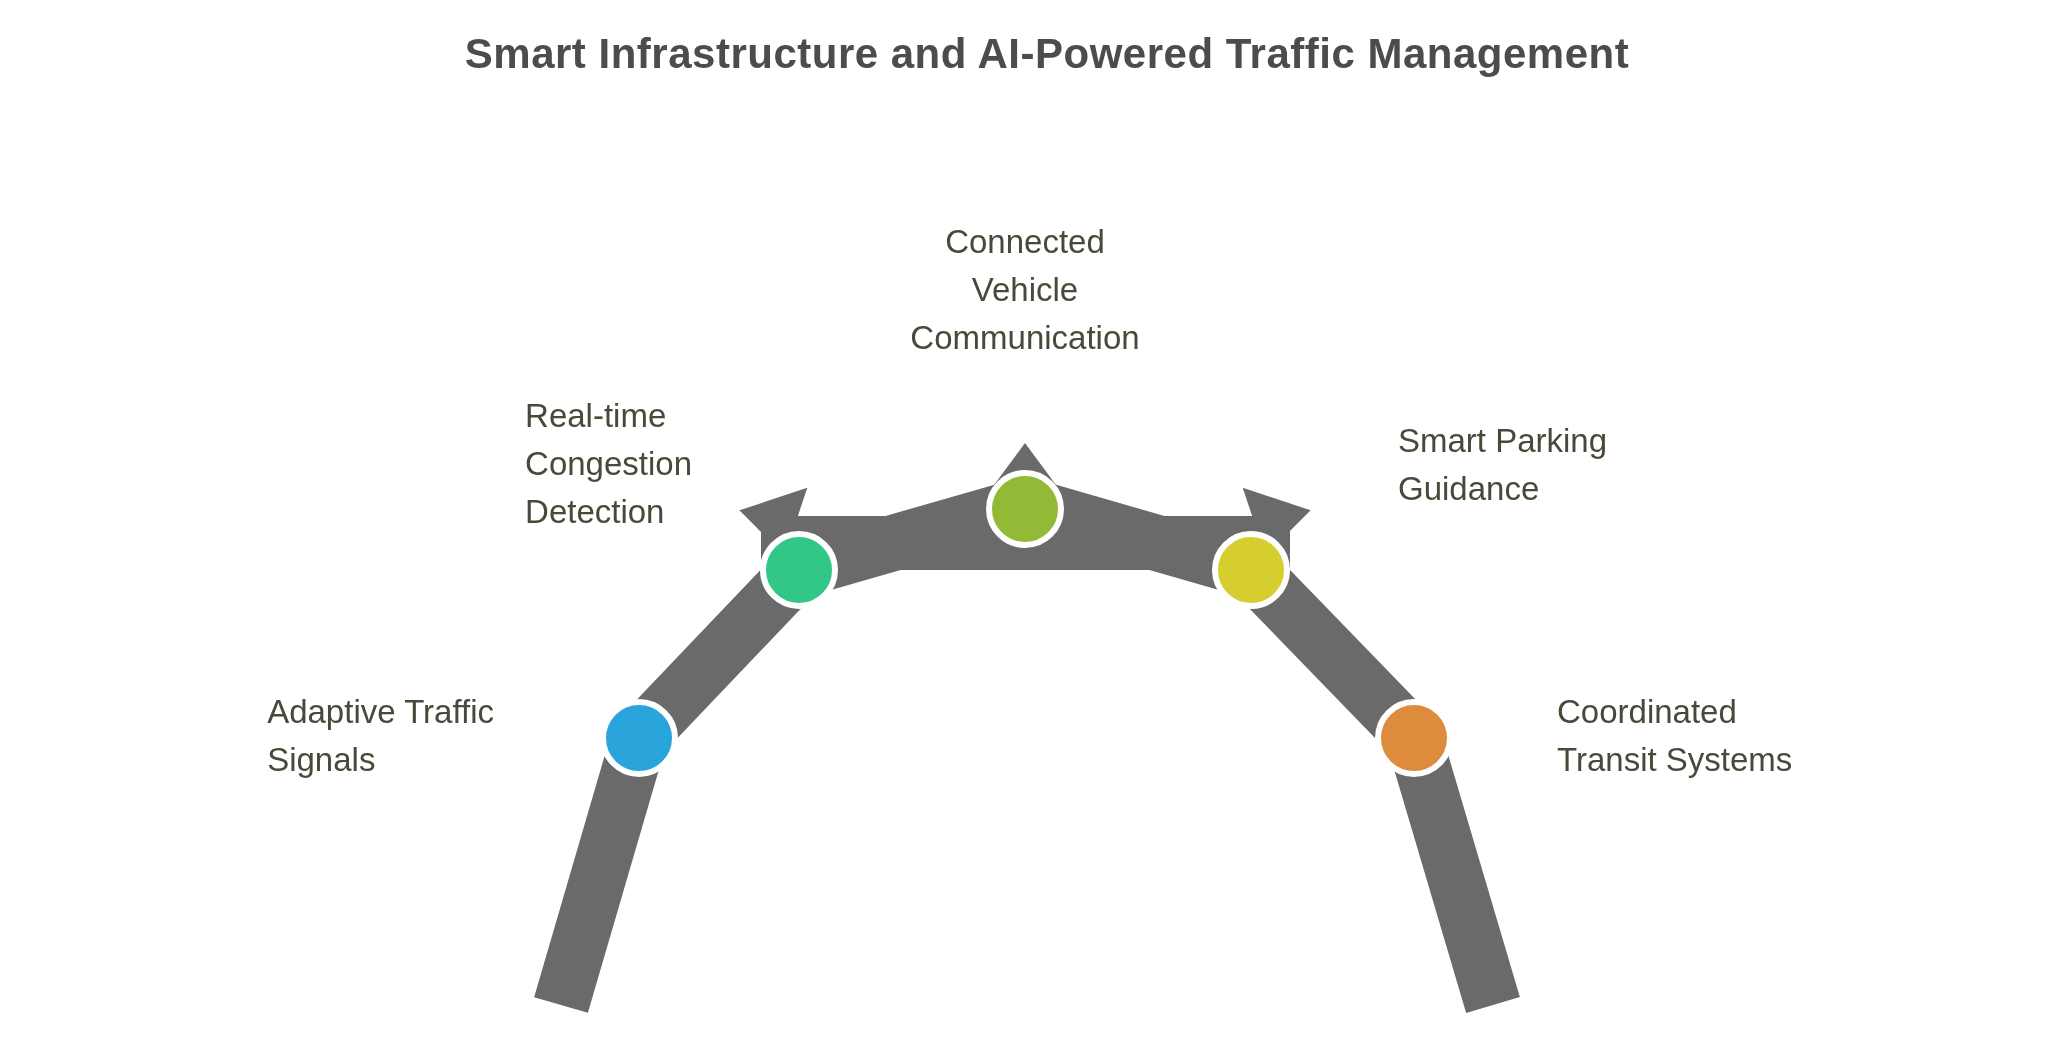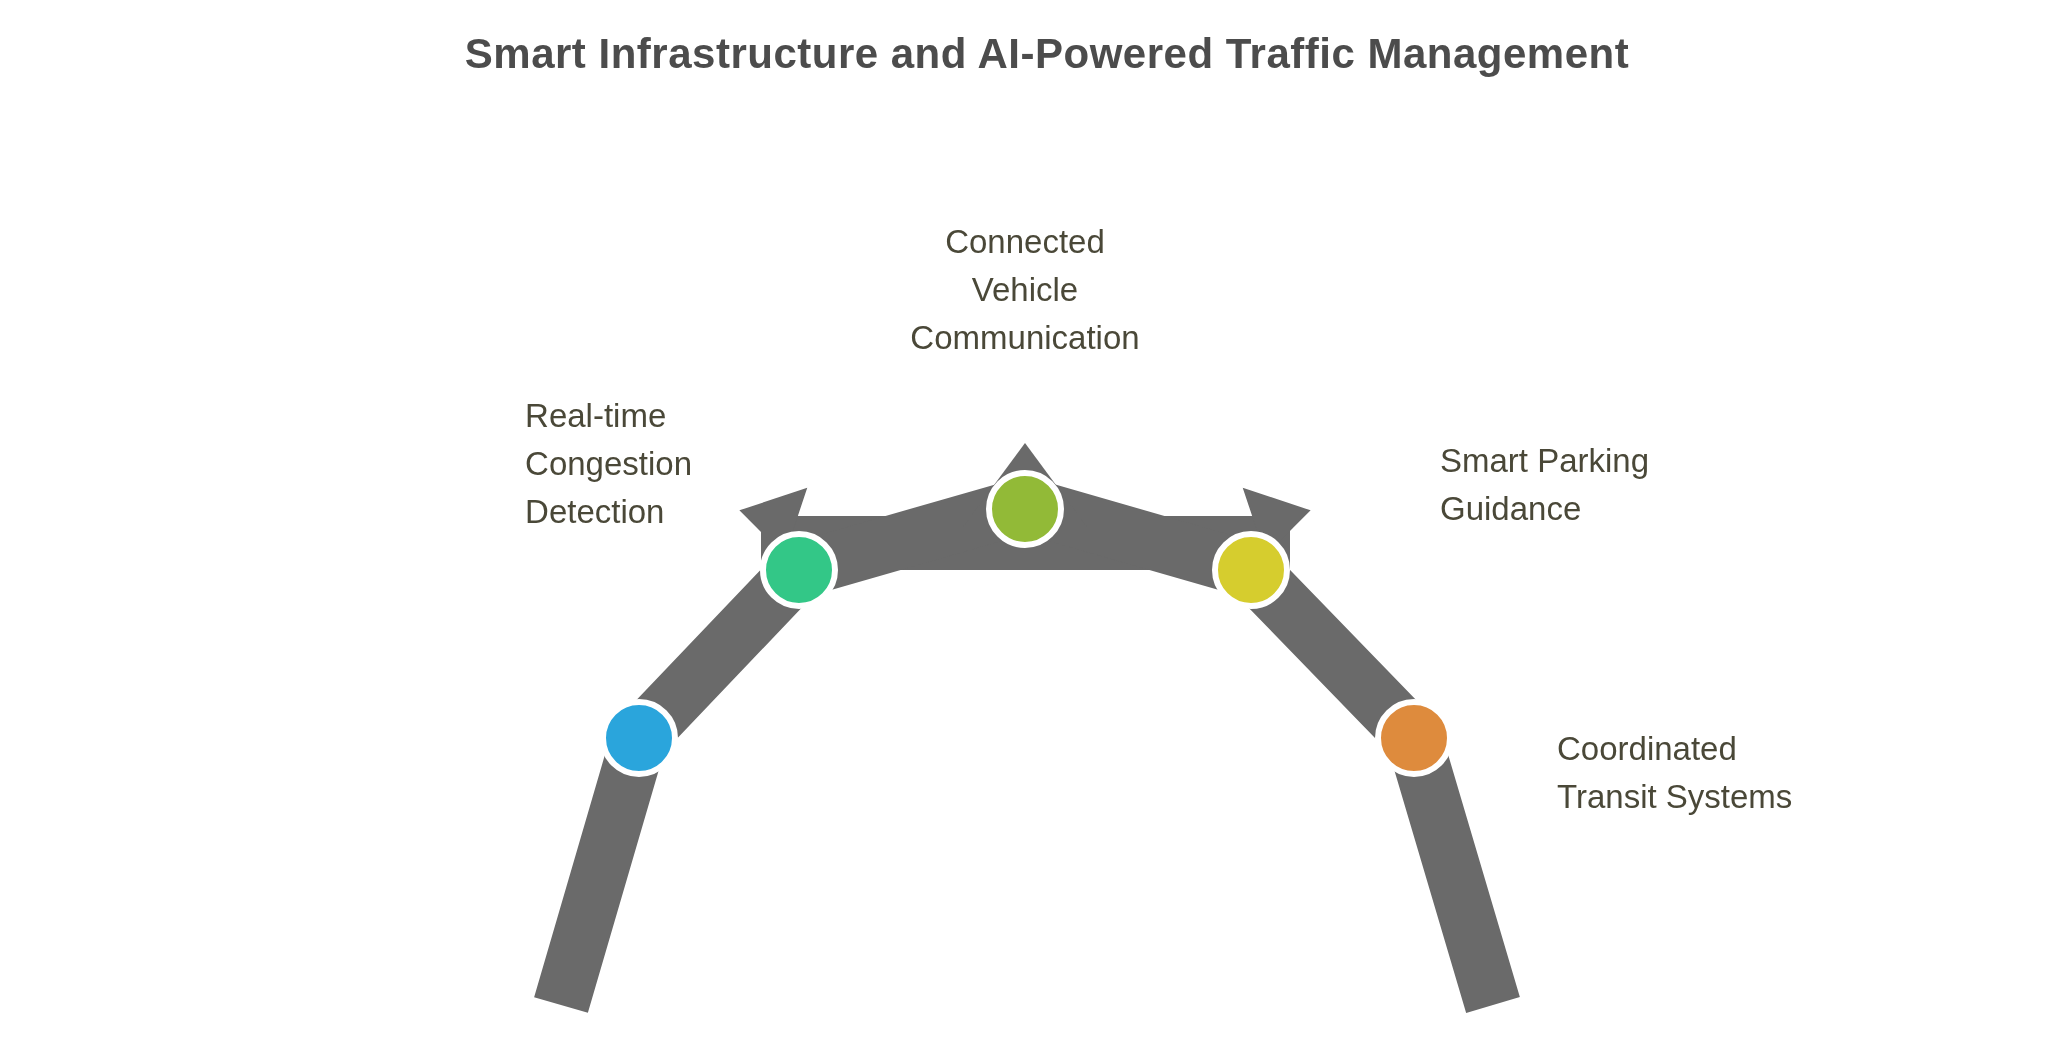--- a/index.html
+++ b/index.html
@@ -49,28 +49,30 @@
     <polygon class="path-shape" points="0,-40 -32,24 32,24" transform="translate(779,516) rotate(45)"></polygon>
     <polygon class="path-shape" points="0,-40 -32,24 32,24" transform="translate(1271,516) rotate(-45)"></polygon>
 
     <circle class="node-circle" cx="639" cy="738" r="36" fill="#2aa5dc"></circle>
     <circle class="node-circle" cx="799" cy="570" r="36" fill="#33c787"></circle>
     <circle class="node-circle" cx="1025" cy="509" r="36" fill="#92ba37"></circle>
     <circle class="node-circle" cx="1251" cy="570" r="36" fill="#d6cd2e"></circle>
     <circle class="node-circle" cx="1414" cy="738" r="36" fill="#de8b3d"></circle>
   </svg>
 
+  <div class="node-label label-right" style="right:1554px;top:688px;">Adaptive Traffic
+Signals</div>
 
   <div class="node-label label-right" style="right:1356px;top:392px;">Real-time
 Congestion
 Detection</div>
 
   <div class="node-label label-center" style="left:1025px;top:218px;">Connected
 Vehicle
 Communication</div>
 
-  <div class="node-label label-left" style="left:1440px;top:417px;margin-top:20px;">Smart Parking
+  <div class="node-label label-left" style="left:1398px;top:417px;">Smart Parking
 Guidance</div>
 
-  <div class="node-label label-left" style="left:1557px;top:688px;margin-top:37px;">Coordinated
+  <div class="node-label label-left" style="left:1557px;top:688px;">Coordinated
 Transit Systems</div>
 
 </div>
 
 </body></html>

